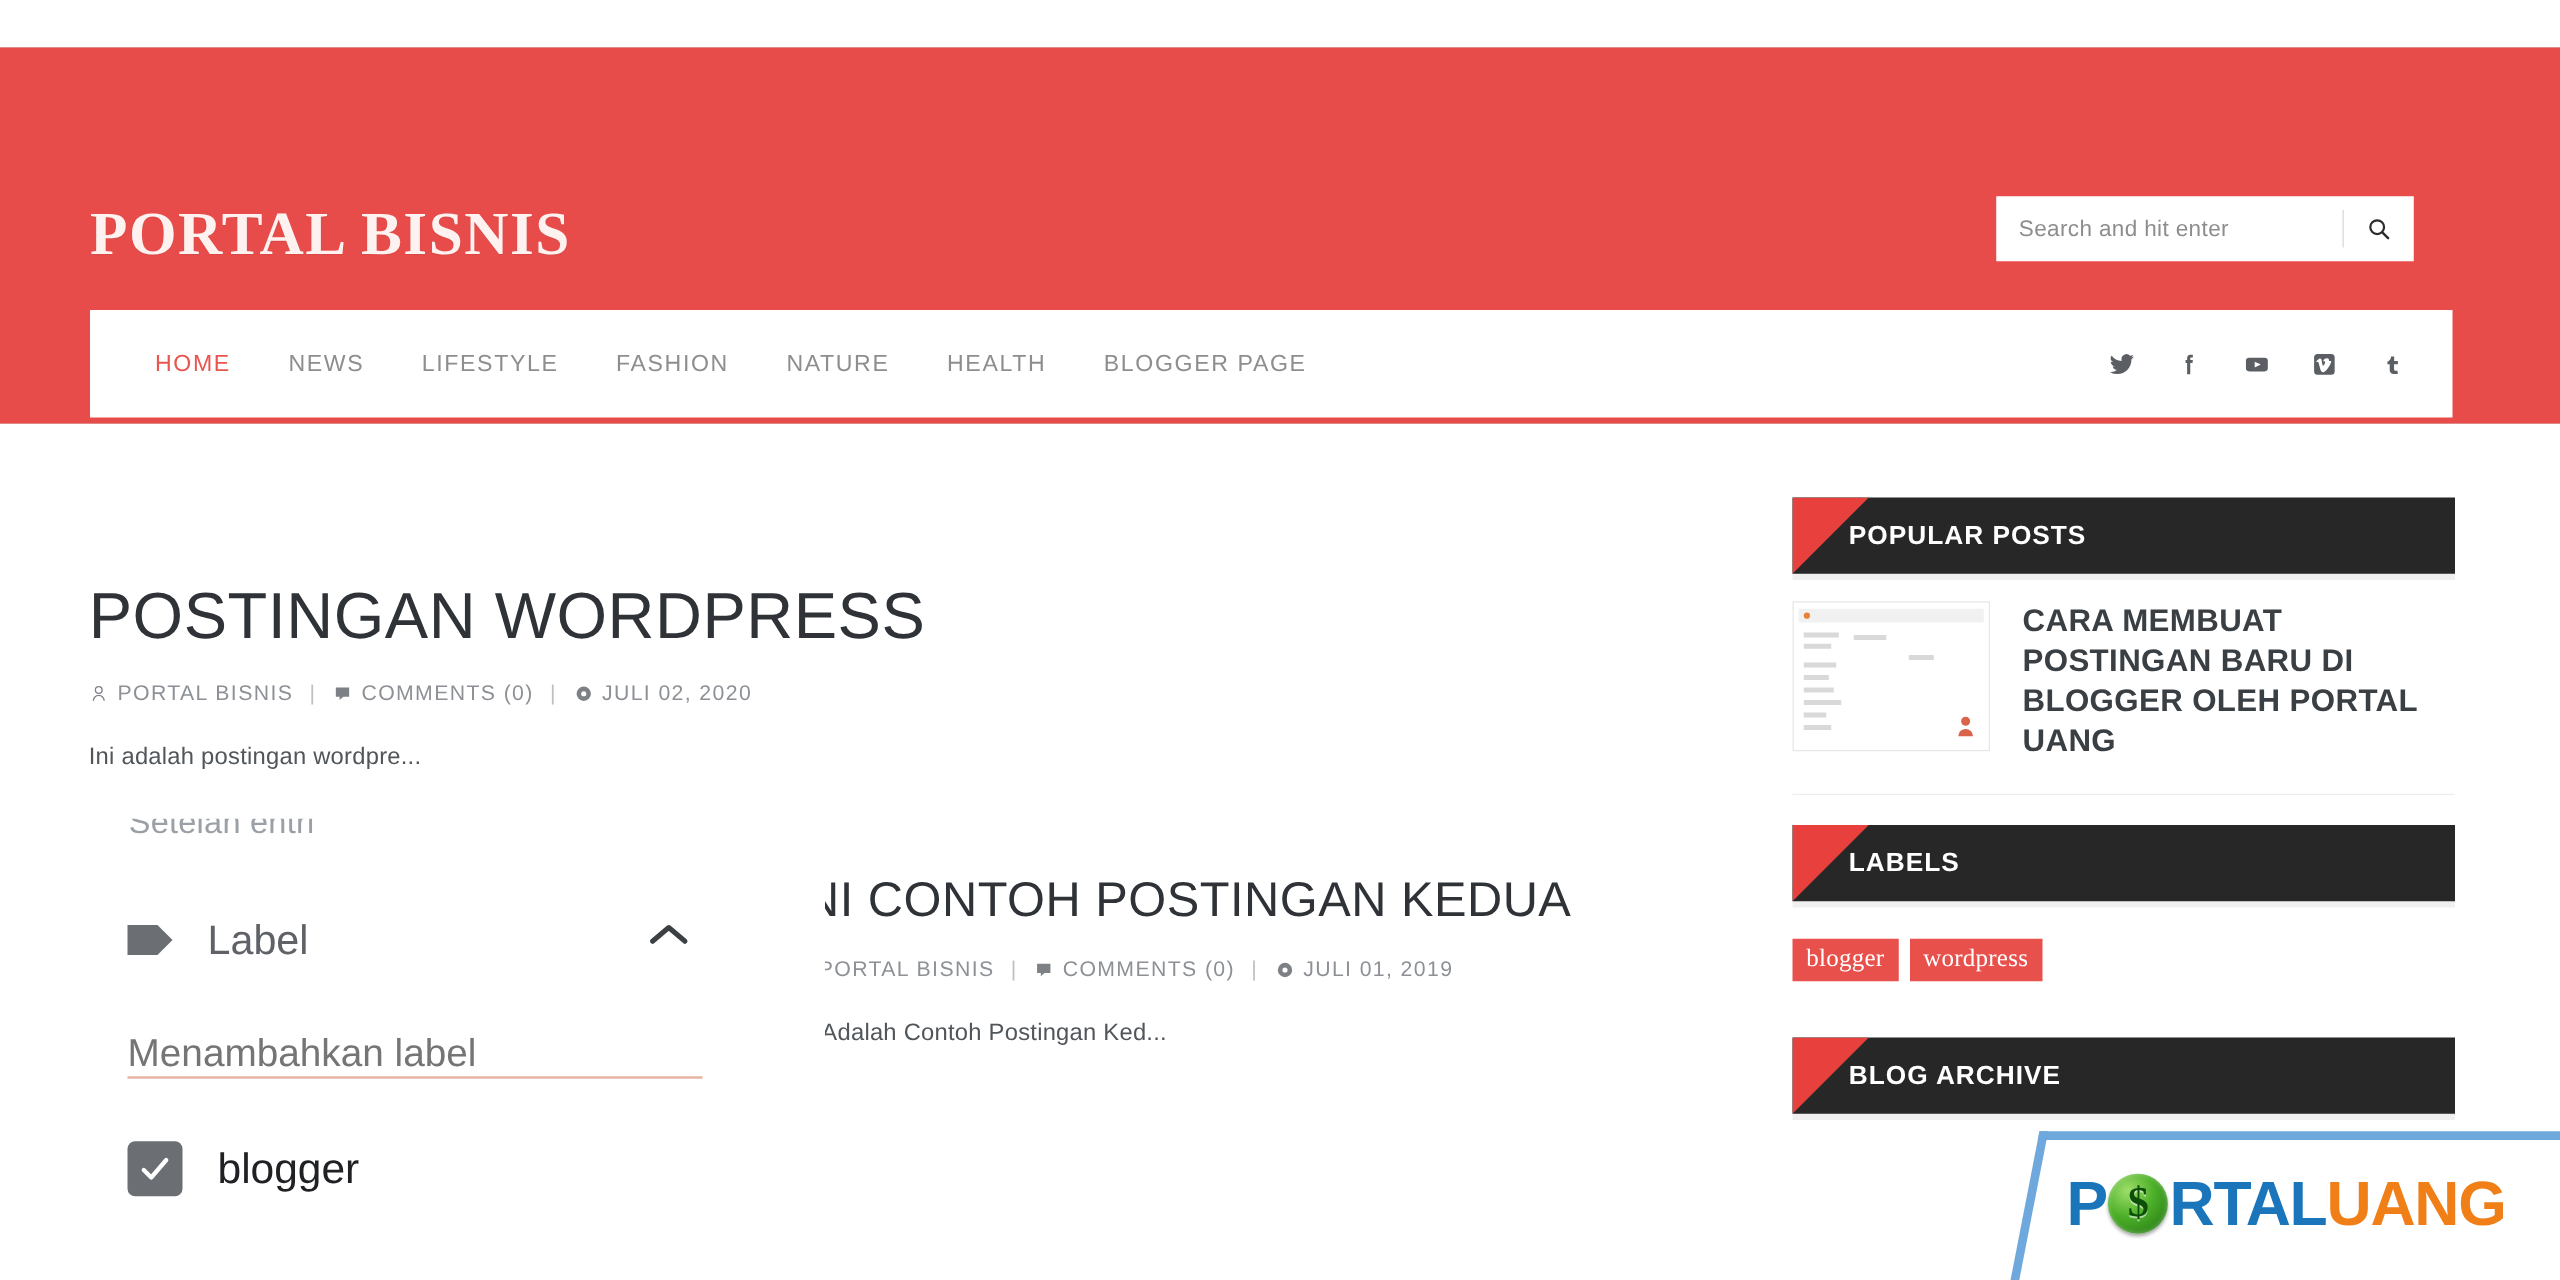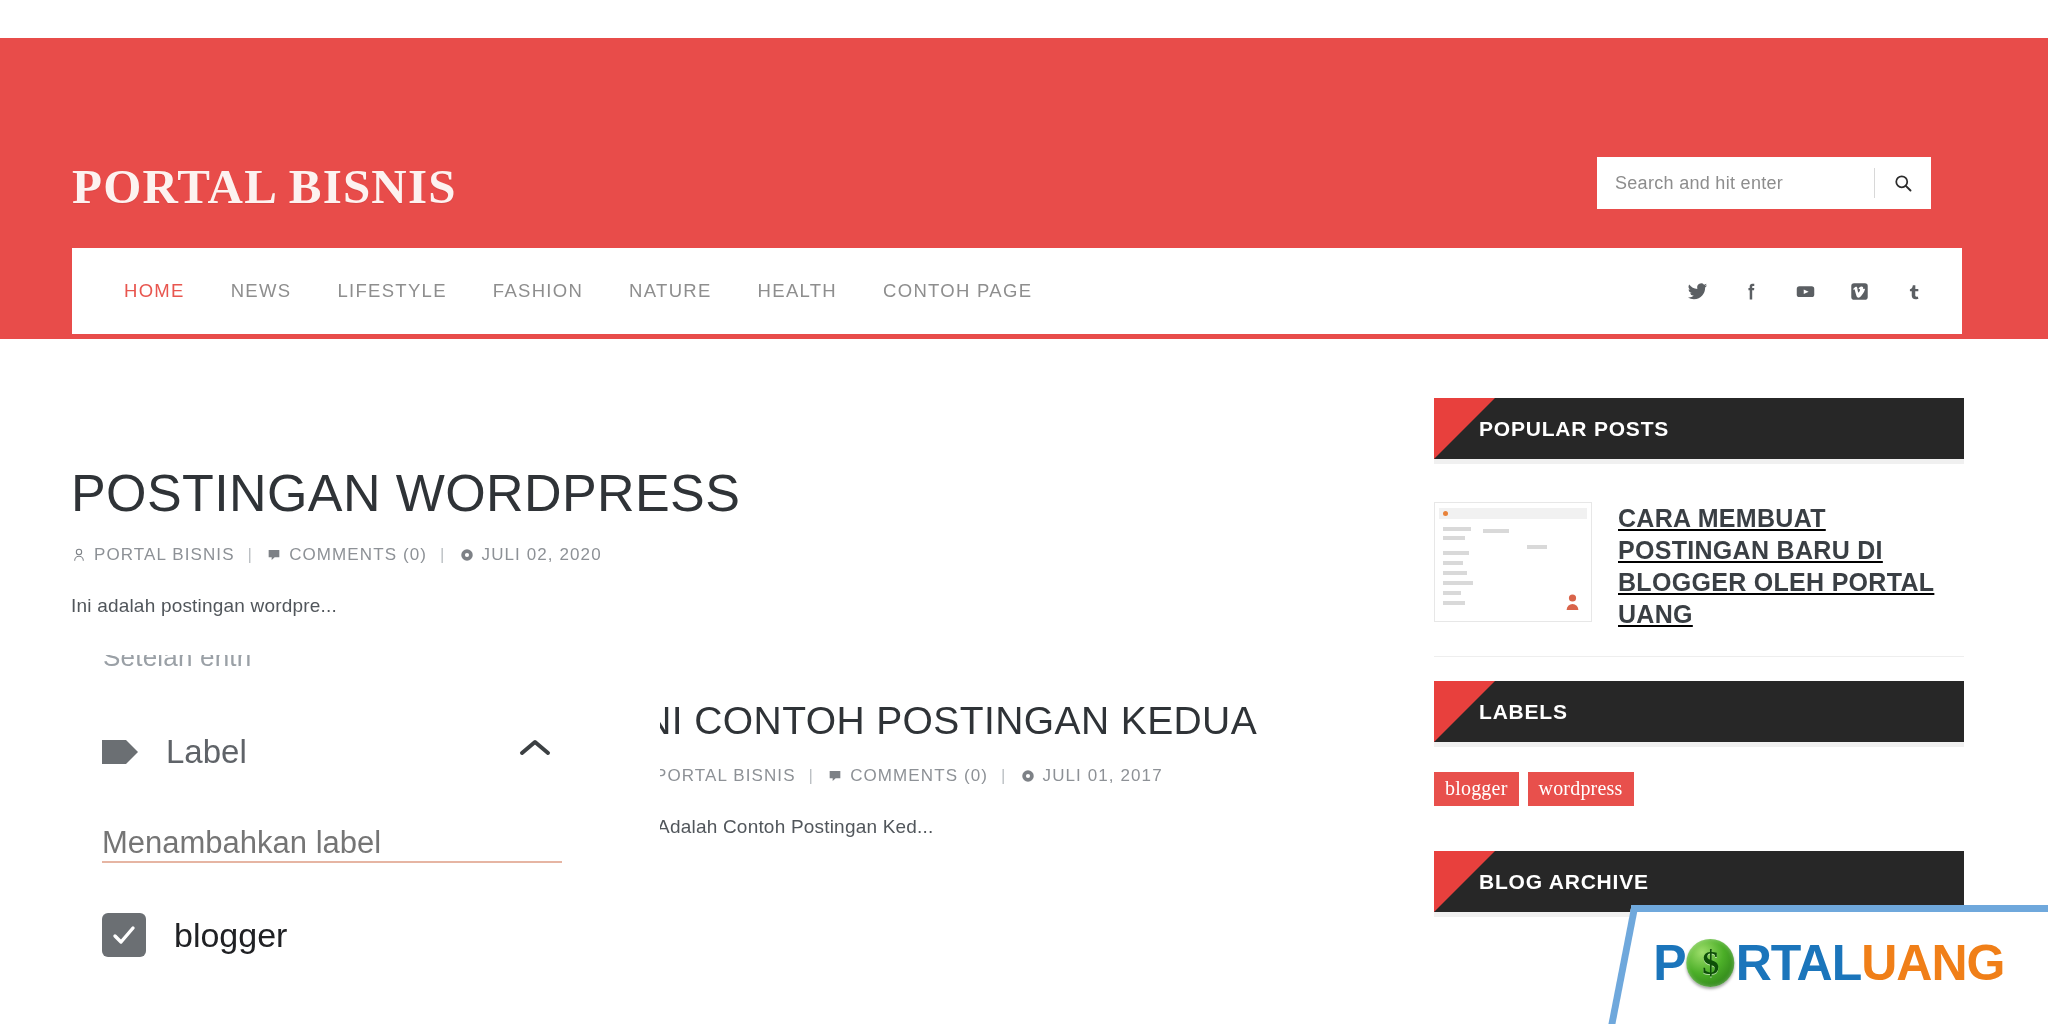--- a/index.html
+++ b/index.html
@@ -87,21 +87,21 @@
   
   .sidebar { position:absolute; left:1434px; top:398px; width:530px; }
   .widget { margin-bottom:8px; }
   .widget-head { position:relative; height:61px; background:#272727; display:flex;
                  align-items:center; box-shadow:0 5px 0 0 #f0f0f0; overflow:hidden; }
   .widget-head::before { content:""; position:absolute; left:0; top:0; width:0; height:0;
                          border-top:61px solid #E8403D; border-right:61px solid transparent; }
   .widget-title { position:relative; z-index:2; margin-left:45px; color:#ffffff;
                   font-size:21px; font-weight:700; letter-spacing:.8px; white-space:nowrap; }
 
-  .popular-item { display:flex; align-items:flex-start; padding:43px 0 0 0;text-decoration:underline; }
+  .popular-item { display:flex; align-items:flex-start; padding:22px 0 0 0; }
   .pp-thumb { width:158px; height:120px; background:#ffffff; border:1px solid #e7e7e7;
               position:relative; flex:none; overflow:hidden; }
   .pp-title { margin-left:26px; font-size:25px; font-weight:700; line-height:1.28;
               color:#3a3f44; letter-spacing:.3px; }
   .pp-sep { margin-top:26px; height:1px; background:#eeeeee; }
 
   
   .mini-bar { position:absolute; left:4px; top:5px; right:4px; height:11px; background:#f1f1f1; }
   .mini-dot { position:absolute; width:5px; height:5px; border-radius:50%; background:#e8823a; left:8px; top:8px; }
   .mini-line { position:absolute; background:#d9d9d9; height:4px; }
@@ -151,21 +151,21 @@
   </div>
 
   <nav class="navbar">
     <div class="nav-links">
       <a class="nav-link active">HOME</a>
       <a class="nav-link">NEWS</a>
       <a class="nav-link">LIFESTYLE</a>
       <a class="nav-link">FASHION</a>
       <a class="nav-link">NATURE</a>
       <a class="nav-link">HEALTH</a>
-      <a class="nav-link">CONTOH PAGE</a>
+      <a class="nav-link">BLOGGER PAGE</a>
     </div>
 
     <div class="social">
       <a>
         <svg viewBox="0 0 24 24">
           <path d="M23 4.9a9.3 9.3 0 01-2.6.72 4.5 4.5 0 002-2.5 9 9 0 01-2.9 1.1A4.5 4.5 0 0011.7 8a4.6 4.6 0 00.12 1A12.8 12.8 0 012.5 3.9a4.5 4.5 0 001.4 6 4.4 4.4 0 01-2-.56v.05a4.5 4.5 0 003.6 4.4 4.5 4.5 0 01-2 .08 4.5 4.5 0 004.2 3.1A9 9 0 011 18.9a12.7 12.7 0 006.9 2c8.3 0 12.8-6.9 12.8-12.8v-.6A9 9 0 0023 4.9z"></path>
         </svg>
       </a>
       <a>
         <svg viewBox="0 0 24 24">
@@ -245,21 +245,21 @@
             <path d="M20 4.5H4v11h4.5v4l4.5-4H20z" fill="#7d8186" stroke="none"></path>
           </svg>
           <span>COMMENTS (0)</span>
         </span>
         <span class="sep">|</span>
         <span class="mi">
           <svg viewBox="0 0 24 24">
             <circle cx="12" cy="12" r="8.6" fill="#7d8186" stroke="none"></circle>
             <circle cx="12" cy="12" r="3.1" fill="#ffffff" stroke="none"></circle>
           </svg>
-          <span>JULI 01, 2017</span>
+          <span>JULI 01, 2019</span>
         </span>
       </div>
       <p class="post-excerpt">Ini Adalah Contoh Postingan Ked...</p>
     </article>
   </div>
 
   <div class="blogger-panel">
     <div class="bp-cut">Setelan entri</div>
 
     <div class="bp-label-row">

